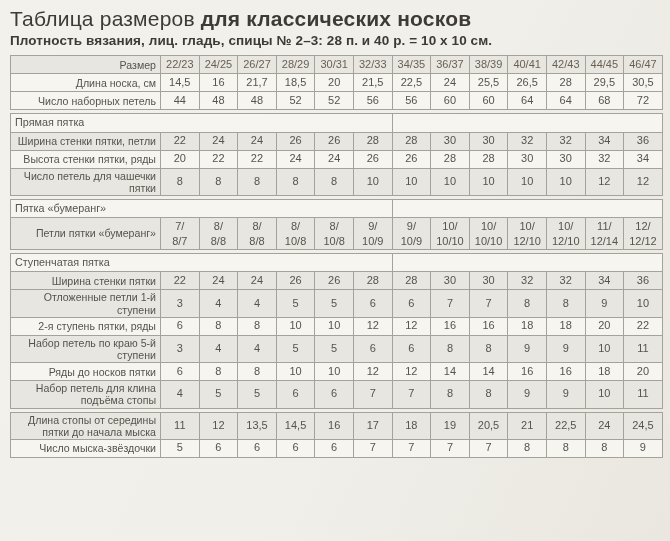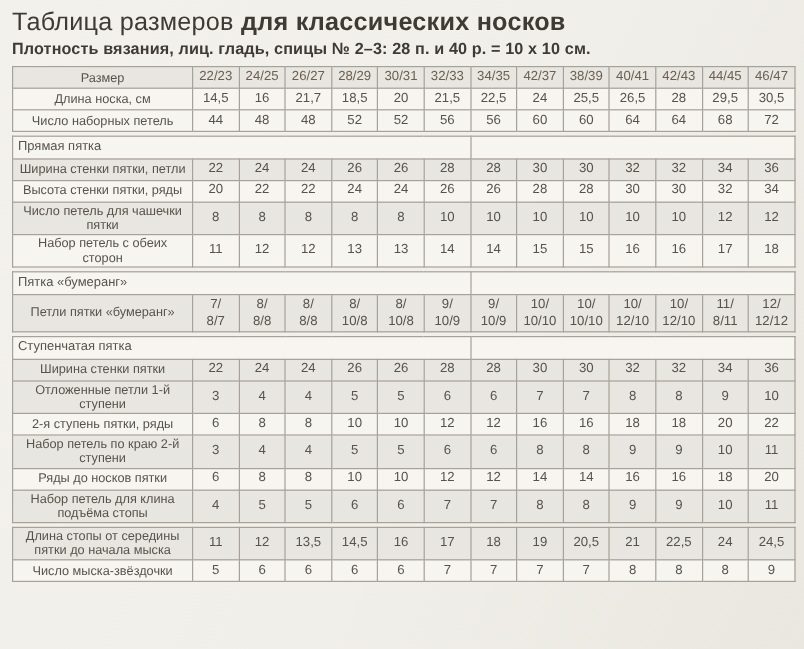--- a/index.html
+++ b/index.html
@@ -30,21 +30,21 @@
   col.c-size{width:38.6px;}
   td{
     border:1px solid var(--line);
     background:var(--cell);
     font-size:11px;color:var(--ink);
     text-align:center;vertical-align:middle;
     padding:1px 1px;height:18px;
     white-space:pre-line;line-height:1.25;
   }
   td.lbl{
-    text-align:center;padding:1px 4px;font-size:10.6px;
+    text-align:right;padding:1px 4px;font-size:10.6px;
     white-space:normal;line-height:1.15;
   }
   tr.shaded td{background:var(--shade);}
   tr.header-row td{color:var(--header-ink);}
   tr.header-row td.lbl{color:var(--ink);}
   tr.section-row td{
     text-align:left;padding:2px 4px;font-size:10.8px;height:16px;
     background:var(--cell);white-space:normal;margin-left:43px;
   }
   tr.gap td{
@@ -79,21 +79,21 @@
     <tbody>
         <tr class="shaded header-row">
           <td class="lbl">Размер</td>
           <td>22/23</td>
           <td>24/25</td>
           <td>26/27</td>
           <td>28/29</td>
           <td>30/31</td>
           <td>32/33</td>
           <td>34/35</td>
-          <td>42/37</td>
+          <td>36/37</td>
           <td>38/39</td>
           <td>40/41</td>
           <td>42/43</td>
           <td>44/45</td>
           <td>46/47</td>
         </tr>
         <tr>
           <td class="lbl">Длина носка, см</td>
           <td>14,5</td>
           <td>16</td>
@@ -172,36 +172,20 @@
           <td>8</td>
           <td>8</td>
           <td>10</td>
           <td>10</td>
           <td>10</td>
           <td>10</td>
           <td>10</td>
           <td>10</td>
           <td>12</td>
           <td>12</td>
-        </tr>
-        <tr>
-          <td class="lbl">Набор петель с обеих сторон</td>
-          <td>11</td>
-          <td>12</td>
-          <td>12</td>
-          <td>13</td>
-          <td>13</td>
-          <td>14</td>
-          <td>14</td>
-          <td>15</td>
-          <td>15</td>
-          <td>16</td>
-          <td>16</td>
-          <td>17</td>
-          <td>18</td>
         </tr>
         <tr class="gap">
           <td colspan="14"></td>
         </tr>
         <tr class="section-row">
           <td colspan="7">Пятка «бумеранг»</td>
           <td colspan="7"></td>
         </tr>
         <tr class="shaded boomerang">
           <td class="lbl">Петли пятки «бумеранг»</td>
@@ -221,21 +205,21 @@
 10/9</td>
           <td>10/
 10/10</td>
           <td>10/
 10/10</td>
           <td>10/
 12/10</td>
           <td>10/
 12/10</td>
           <td>11/
-8/11</td>
+12/14</td>
           <td>12/
 12/12</td>
         </tr>
         <tr class="gap">
           <td colspan="14"></td>
         </tr>
         <tr class="section-row">
           <td colspan="7">Ступенчатая пятка</td>
           <td colspan="7"></td>
         </tr>
@@ -281,21 +265,21 @@
           <td>12</td>
           <td>12</td>
           <td>16</td>
           <td>16</td>
           <td>18</td>
           <td>18</td>
           <td>20</td>
           <td>22</td>
         </tr>
         <tr class="shaded">
-          <td class="lbl">Набор петель по краю 2-й ступени</td>
+          <td class="lbl">Набор петель по краю 5-й ступени</td>
           <td>3</td>
           <td>4</td>
           <td>4</td>
           <td>5</td>
           <td>5</td>
           <td>6</td>
           <td>6</td>
           <td>8</td>
           <td>8</td>
           <td>9</td>

